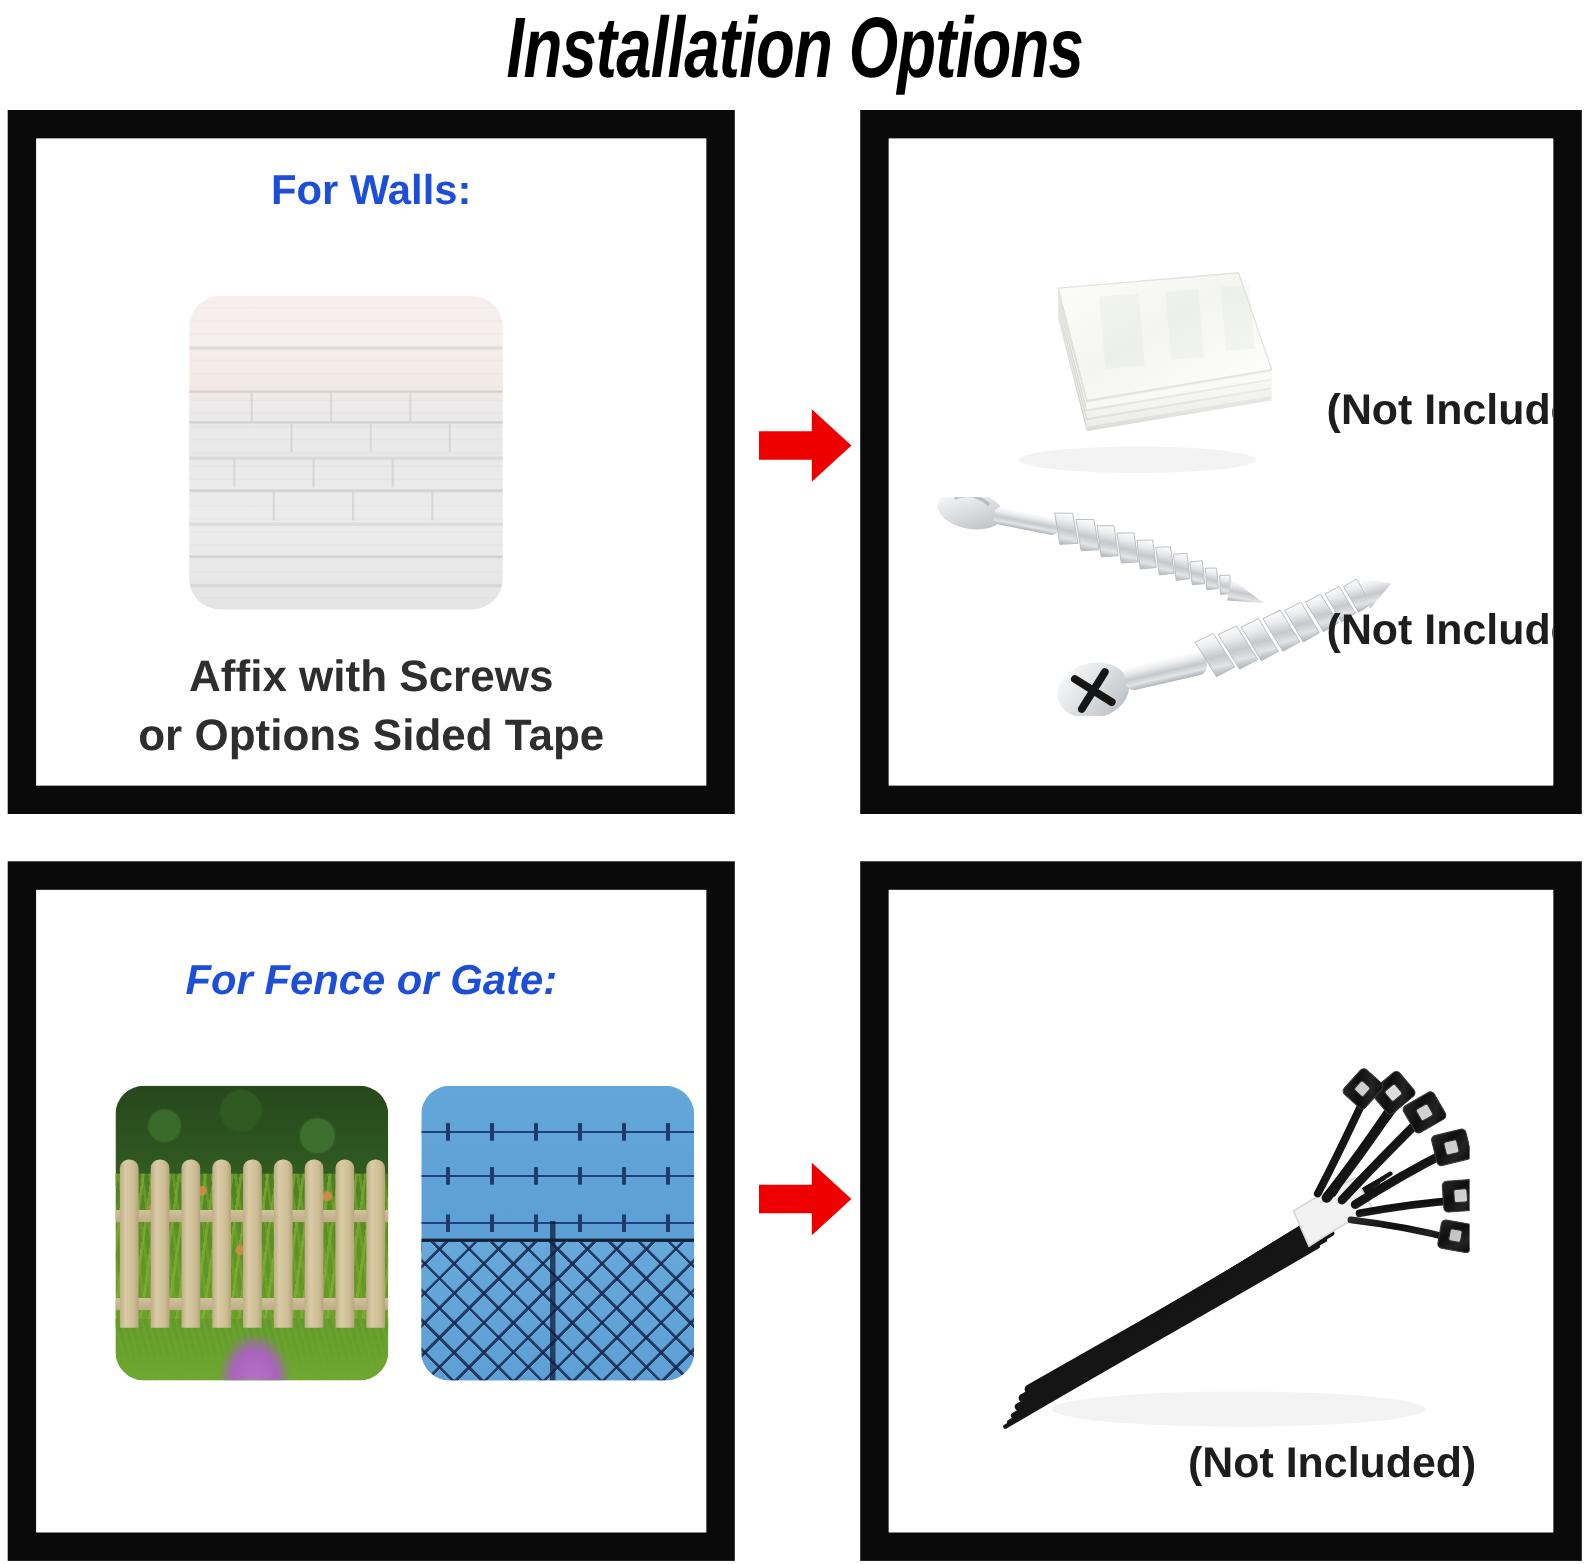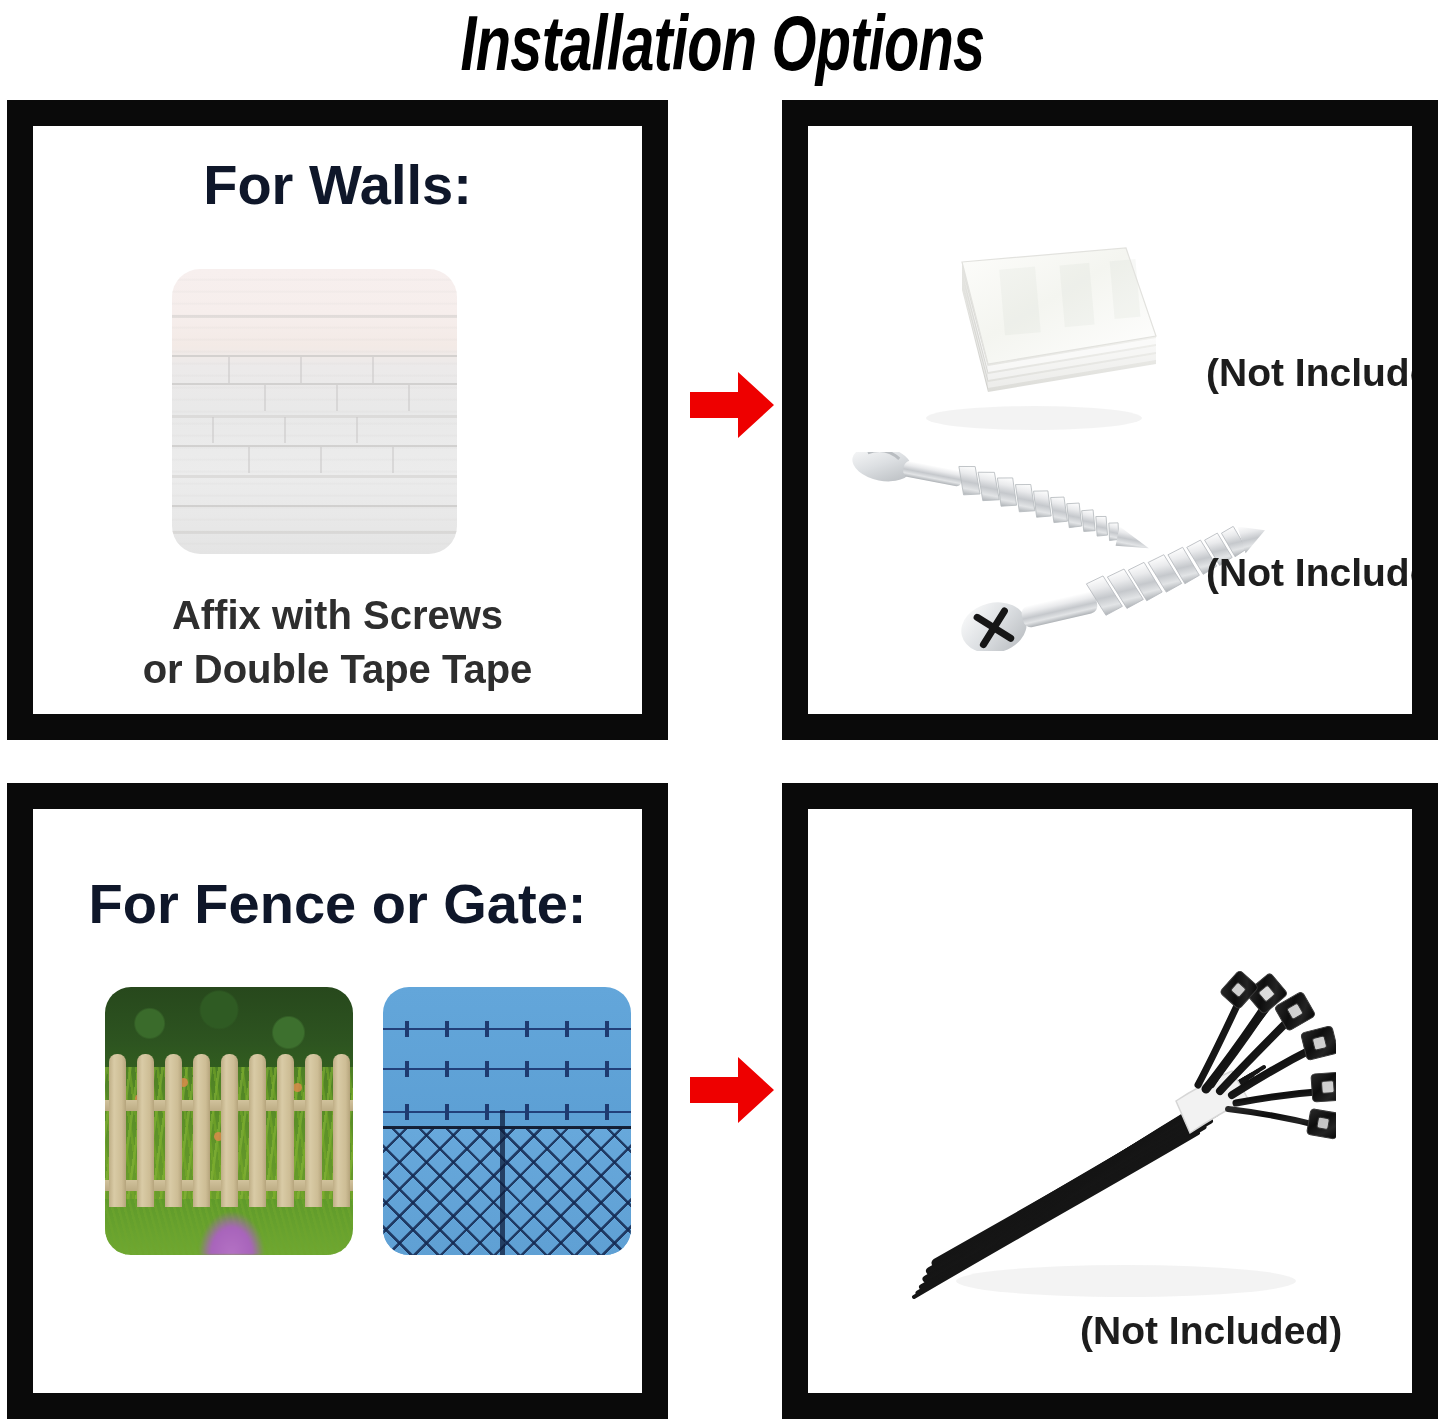--- a/index.html
+++ b/index.html
@@ -53,22 +53,22 @@
   #panel-wall-hw    { left: 782px; top: 100px;  width: 656px; height: 640px; }
   #panel-fence      { left: 7px;   top: 783px;  width: 661px; height: 636px; }
   #panel-fence-hw   { left: 782px; top: 783px;  width: 656px; height: 636px; }
 
   .panel-heading {
     position: absolute;
     left: 0;
     width: 100%;
     text-align: center;
     font-weight: bold;
-    font-size: 56px;
-    color: #0f172a;
+    font-size: 38px;
+    color: #1d4ed8;
     letter-spacing: 0px;
   }
   .panel-caption {
     position: absolute;
     left: 0;
     width: 100%;
     text-align: center;
     font-weight: bold;
     font-size: 40px;
     color: #2e2e2e;
@@ -283,21 +283,21 @@
       <div class="brickline" style="left:236px; top:116px;"></div>
       <div class="brickline" style="left:40px;  top:148px;"></div>
       <div class="brickline" style="left:112px; top:148px;"></div>
       <div class="brickline" style="left:184px; top:148px;"></div>
       <div class="brickline" style="left:76px;  top:178px;"></div>
       <div class="brickline" style="left:148px; top:178px;"></div>
       <div class="brickline" style="left:220px; top:178px;"></div>
     </div>
 
     <div class="panel-caption" style="top:462px;text-align:center;">Affix with Screws</div>
-    <div class="panel-caption" style="top:516px;">or Double Tape Tape</div>
+    <div class="panel-caption" style="top:516px;">or Options Sided Tape</div>
 
   </div>
 </div>
 
 <svg class="red-arrow" id="arrow-top" viewBox="0 0 88 74">
   <polygon points="2,24 50,24 50,4 86,37 50,70 50,50 2,50" fill="#ee0000"></polygon>
 </svg>
 
 <div class="panel" id="panel-wall-hw">
   <div class="panel-inner">
@@ -393,21 +393,21 @@
     </svg>
 
     <div class="not-included" style="left:398px; top:425px;">(Not Included)</div>
 
   </div>
 </div>
 
 <div class="panel" id="panel-fence">
   <div class="panel-inner">
 
-    <div class="panel-heading" style="top:62px;">For Fence or Gate:</div>
+    <div class="panel-heading" style="top:62px;font-style:italic;">For Fence or Gate:</div>
 
     <div class="photo" id="photo-picket">
       <div class="sky-hedge"></div>
       <div class="meadow"></div>
       <div class="bloom" style="left:12%;  top:40%;"></div>
       <div class="bloom" style="left:30%;  top:34%;"></div>
       <div class="bloom" style="left:58%;  top:46%;"></div>
       <div class="bloom" style="left:76%;  top:36%;"></div>
       <div class="bloom" style="left:44%;  top:54%;"></div>
       <div class="lawn"></div>

